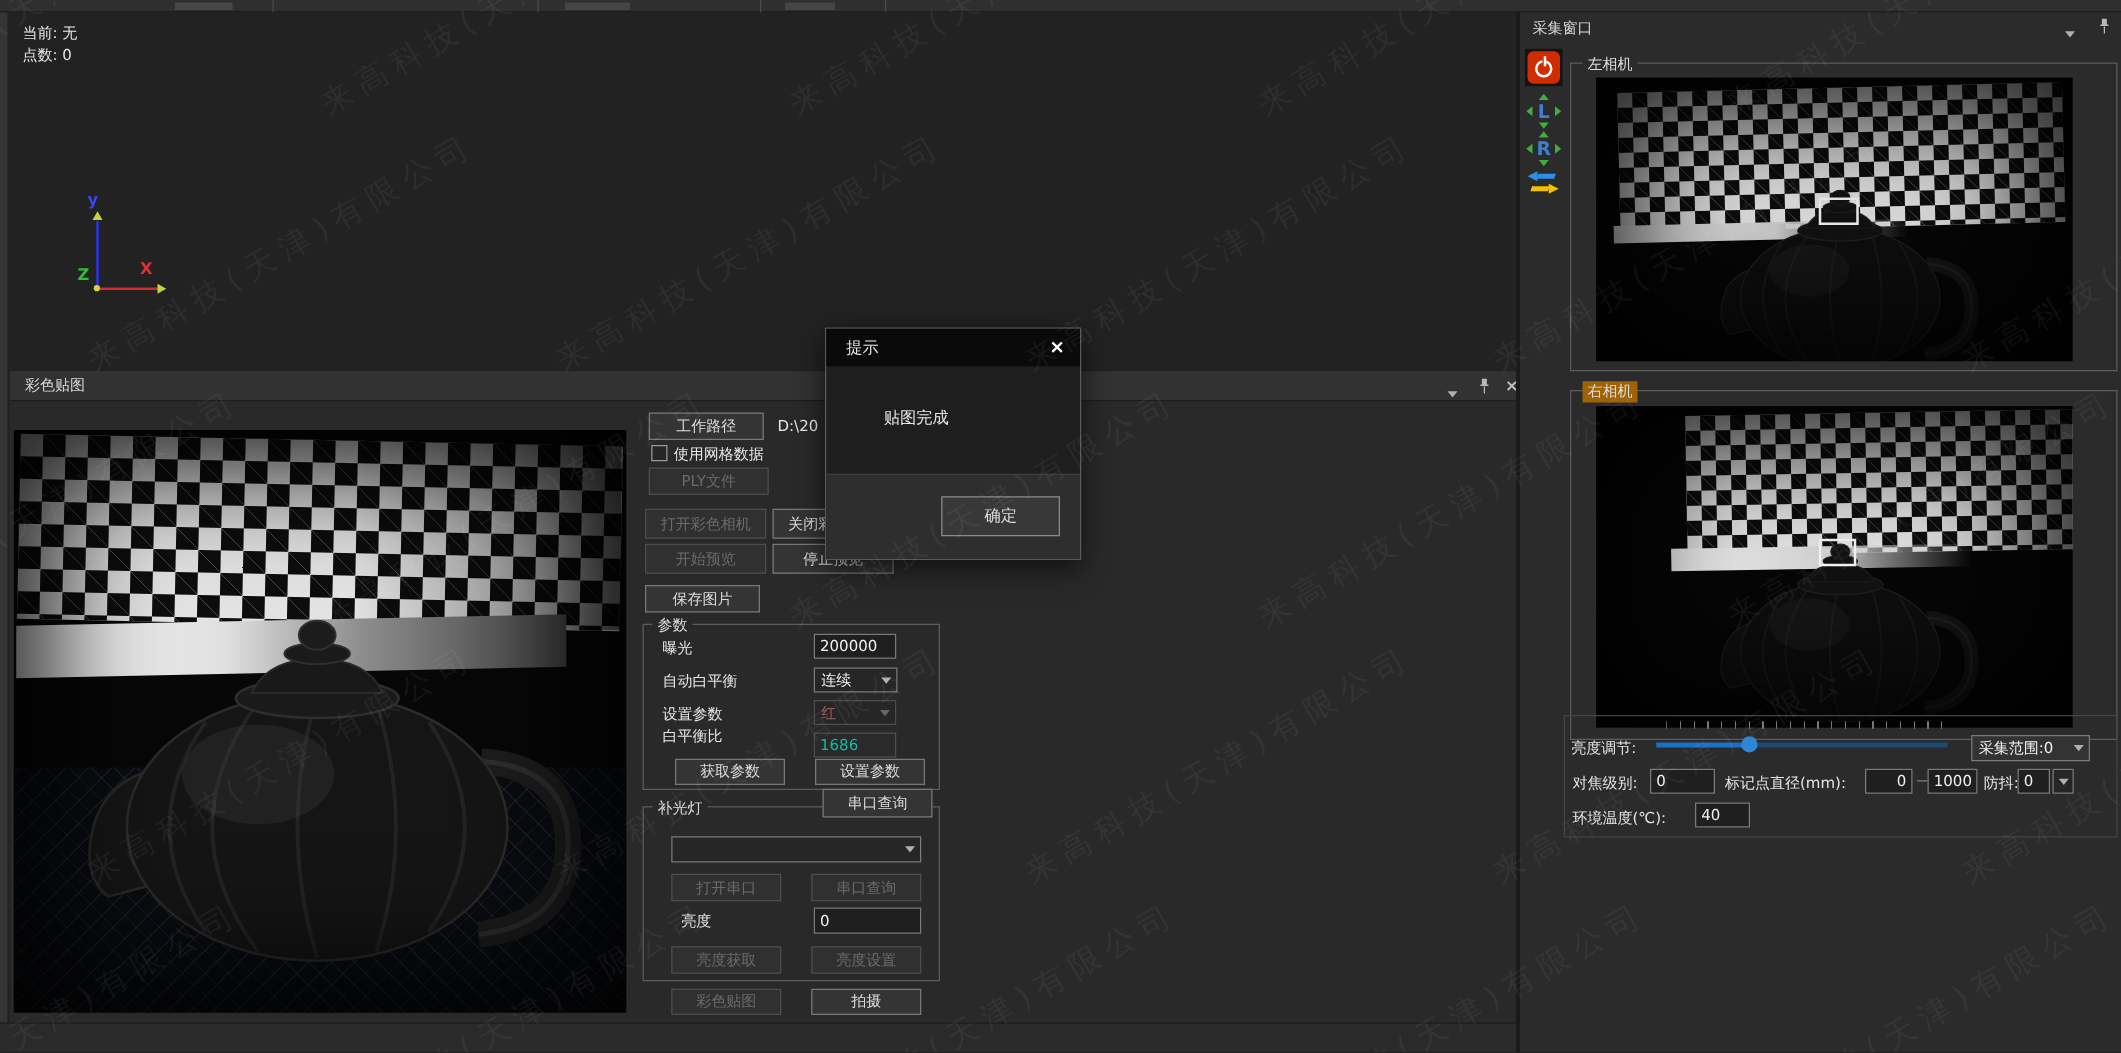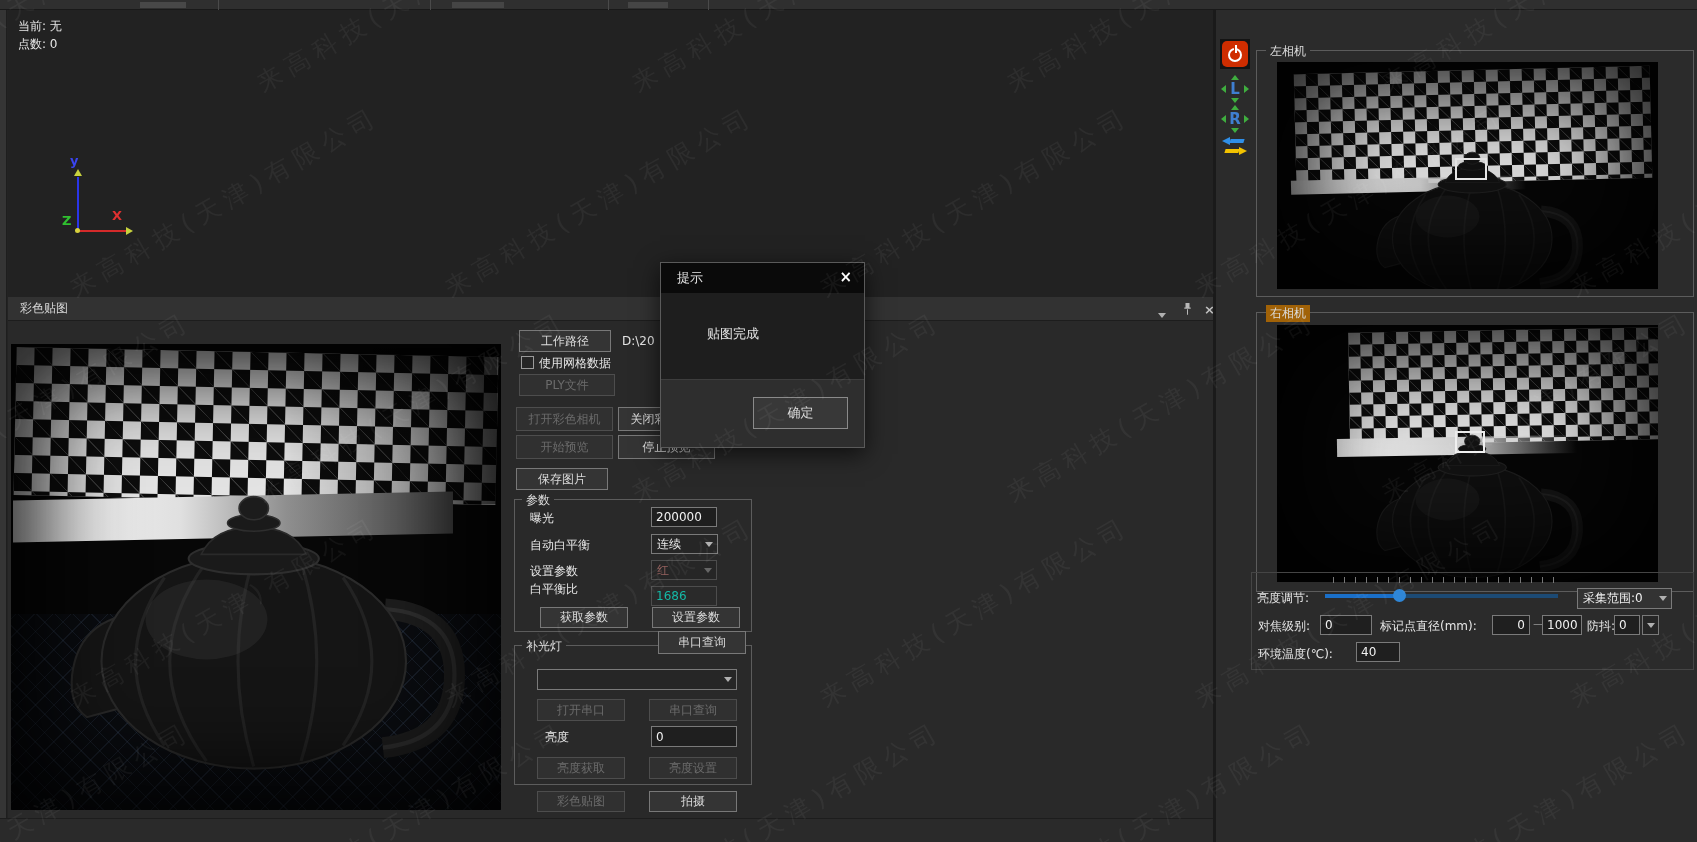--- a/index.html
+++ b/index.html
@@ -224,20 +224,29 @@
         <span>拍摄</span>
       </div>
   </div>
 
   <div class="abs" style="left:0;top:818px;width:1213px;height:24px;background:#2a2a2a;border-top:1px solid #1d1d1d;"></div>
 
   <div class="abs" style="left:1213px;top:10px;width:3px;height:832px;background:#1a1a1a;"></div>
 
   <div class="abs" style="left:1216px;top:10px;width:481px;height:832px;background:#2b2b2b;">
 
+    <div class="phead" style="left:0;top:0;width:481px;height:24px;">
+      <span class="abs" style="left:10px;">采集窗口</span>
+      <span class="abs chev-ico" style="left:436px;top:9px;"><span class="caret"></span></span>
+      <span class="abs pin-ico" style="left:462px;top:4px;">
+        <svg width="11" height="14" viewBox="0 0 11 14">
+            <path d="M3.5 1h4v4.5h1.2v1.2H2.3V5.5h1.2zM5 7.2h1v5.5H5z" fill="#b8b8b8"></path>
+          </svg>
+      </span>
+    </div>
 
     <div class="abs" style="left:4px;top:29px;width:30px;height:30px;background:#141414;"></div>
     <div class="abs" style="left:6px;top:31px;width:26px;height:26px;background:#cf2d00;border-radius:5px;">
       <div class="abs" style="left:6px;top:7px;width:14px;height:14px;border:2.5px solid #fff;border-radius:50%;"></div>
       <div class="abs" style="left:12px;top:4px;width:3px;height:9px;background:#cf2d00;border-left:0;"></div>
       <div class="abs" style="left:12.5px;top:4px;width:2.5px;height:8px;background:#fff;"></div>
     </div>
     <div class="nav-ico" style="left:6px;top:66px;">
       <span class="tri up"></span>
       <span class="tri down"></span>

